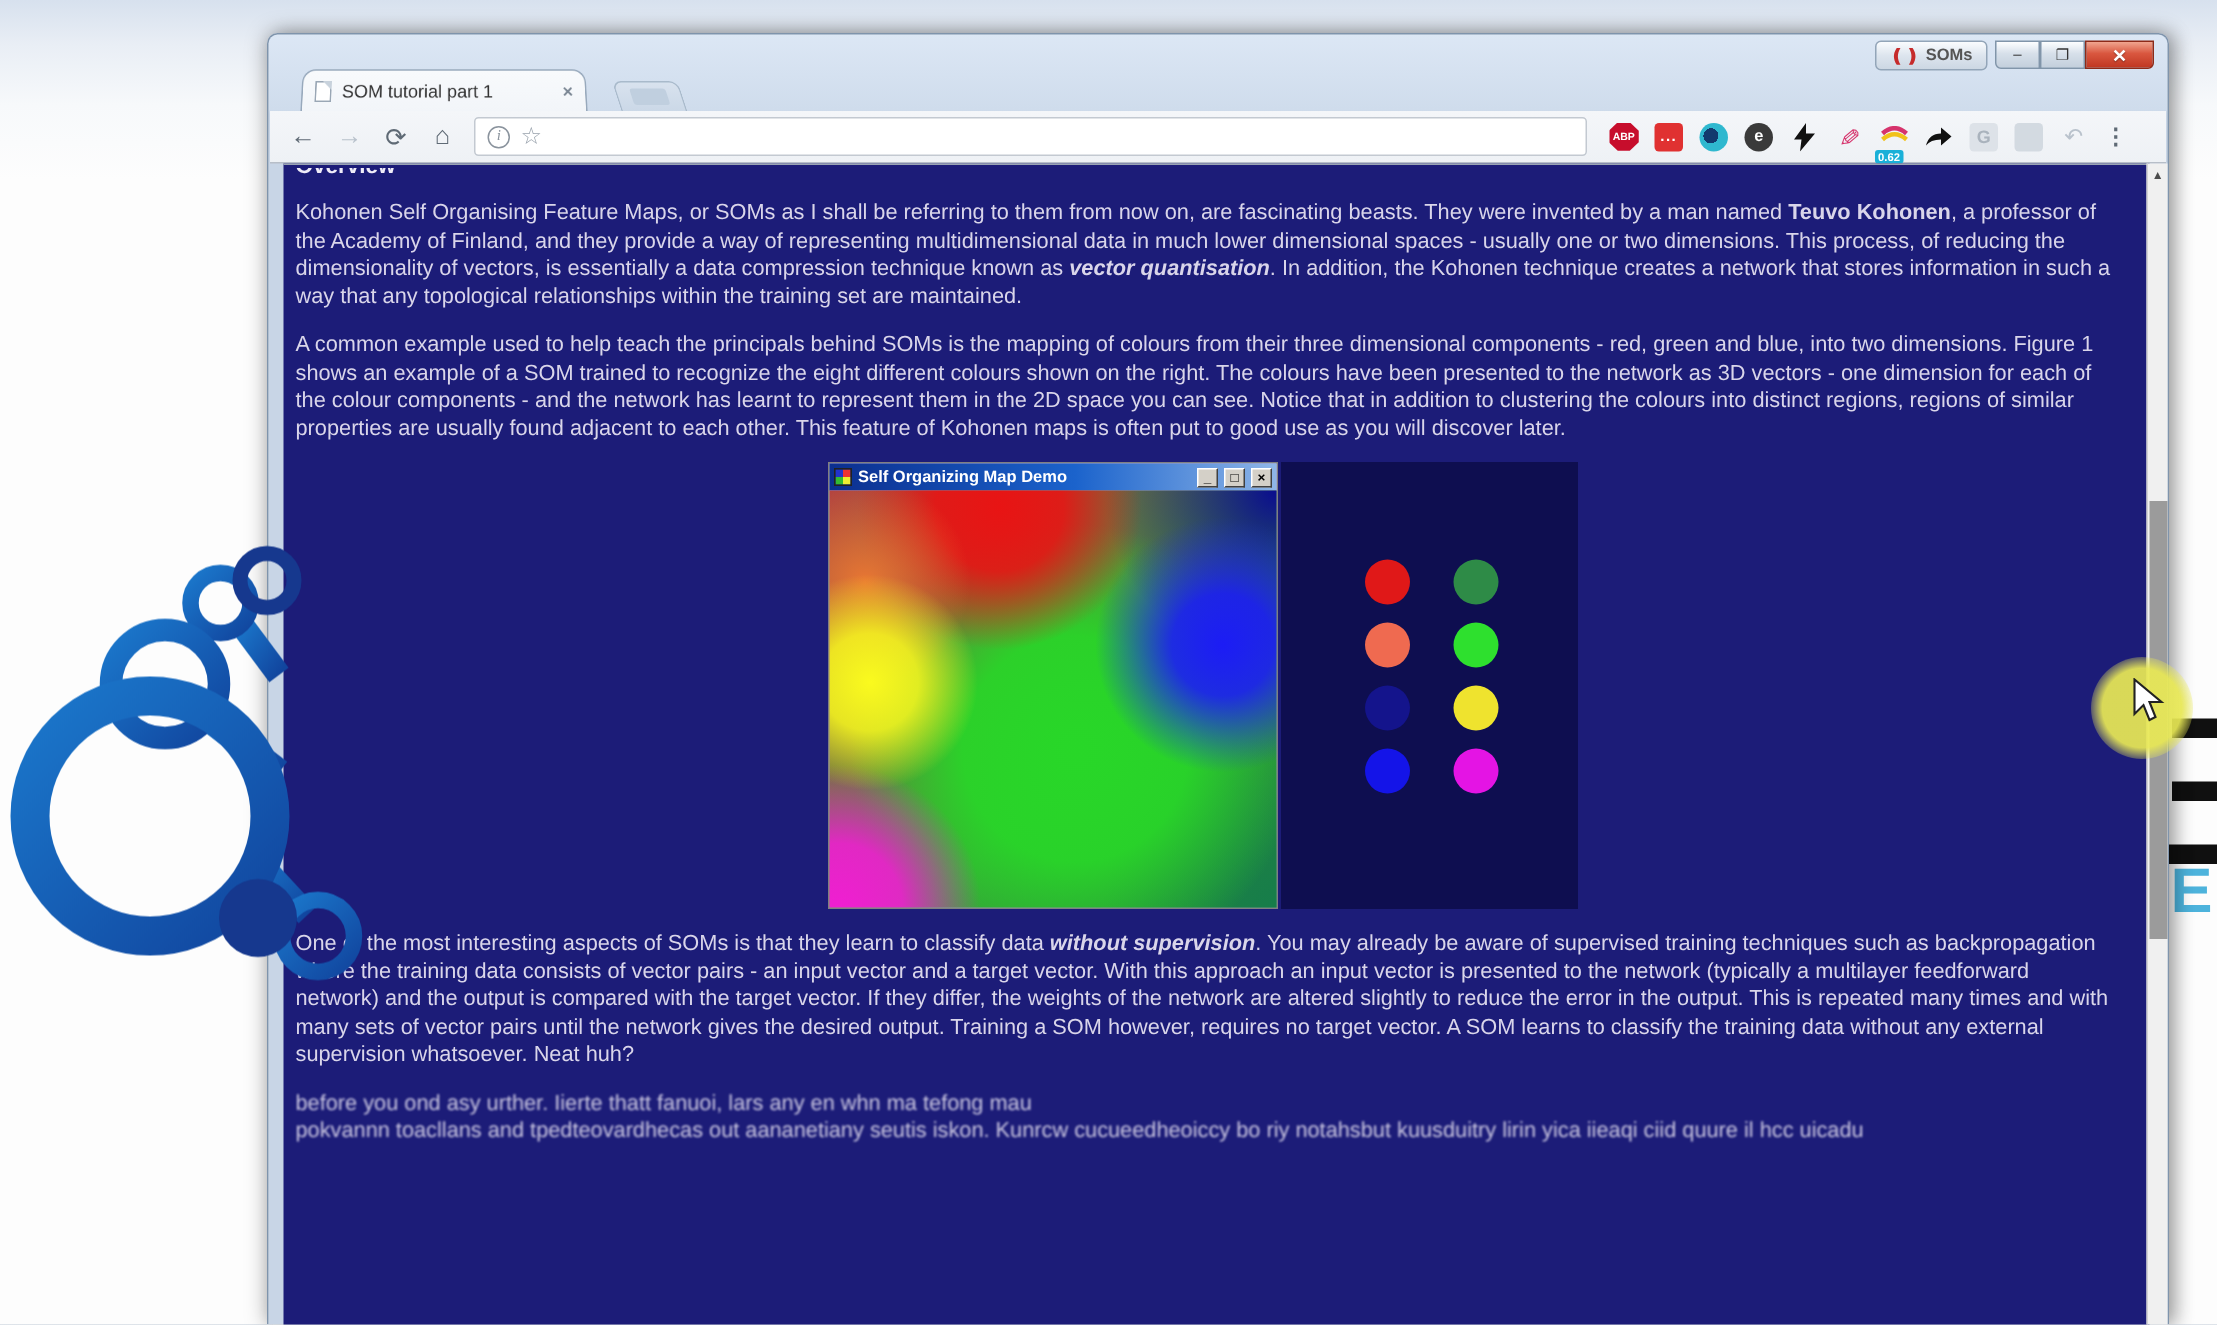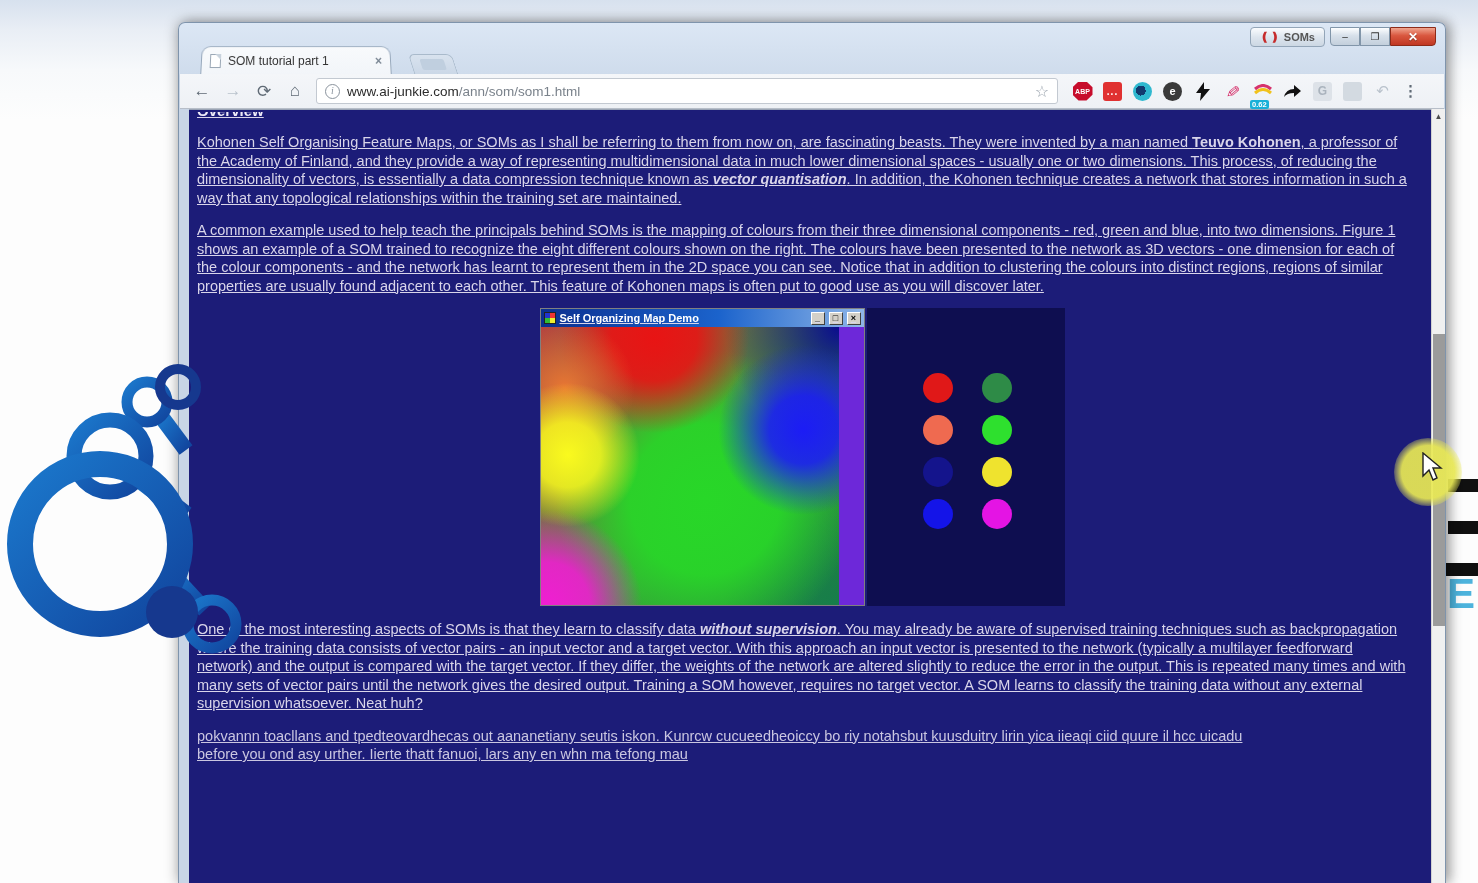--- a/index.html
+++ b/index.html
@@ -67,29 +67,29 @@
   .ext .gbox { width:19px; height:19px; border-radius:3px; background:#dde2e8; color:#aab3bd; font-weight:bold; font-size:12px;
     display:flex; align-items:center; justify-content:center; }
   .ext .graybox { width:19px; height:19px; border-radius:3px; background:#d3dae1; }
   .badge077 { position:absolute; left:-2px; bottom:-7px; background:#1ab0d8; color:#fff; font-size:7.5px; font-weight:bold;
     padding:0 2px; border-radius:2px; }
   .menu-dots { margin-left:10px; color:#5f6a75; font-size:15px; font-weight:bold; letter-spacing:0; }
 
   
   .content { position:absolute; left:10px; top:86px; width:1244px; bottom:0;
     background:#1c1c78; border-top:1px solid #9aa4b4; color:#d9d5ea;
-    font-size:14.5px; line-height:18.5px; padding:2px 26px 12px 8px; overflow:hidden;text-decoration:underline; }
+    font-size:14.5px; line-height:18.5px; padding:2px 26px 12px 8px; overflow:hidden; }
   .h-clip { height:7px; overflow:hidden; }
   .h-clip h2 { margin-top:-10px; font-size:15px; color:#efecf8; }
   .content p { margin-top:14px; }
   .seg-b { font-weight:bold; }
   .seg-bi { font-weight:bold; font-style:italic; }
 
   .figure-wrap { margin-top:13px; display:flex; justify-content:center; }
-  .demo-window { width:325px; height:298px; background:#6d28d9; border:1px solid #808080; }
+  .demo-window { width:300px; height:298px; background:#c4b5fd; border:1px solid #808080; }
   .demo-titlebar { height:18px; background:linear-gradient(90deg,#0b2f8f,#1b63cc 55%,#8fb6e8);
     display:flex; align-items:center; padding:0 3px; gap:4px; }
   .demo-title { color:#fff; font-size:11px; font-weight:bold; flex:1; white-space:nowrap; }
   .demo-ico { width:12px; height:12px; background:conic-gradient(#e33 0 25%, #ee3 0 50%, #3b3 0 75%, #23c 0); border:1px solid #222; }
   .demo-btn { width:14px; height:13px; background:#d4d0c8; border:1px solid; border-color:#fff #404040 #404040 #fff;
     font-size:9px; line-height:10px; text-align:center; color:#000; font-weight:bold; }
   .som-map { width:298px; height:278px;
     background:
       radial-gradient(circle 72px at 9% 46%, rgba(250,250,30,1) 0%, rgba(250,250,30,.85) 45%, rgba(250,250,30,0) 100%),
       radial-gradient(circle 95px at 2% 100%, rgba(240,30,210,1) 0%, rgba(240,30,210,.9) 45%, rgba(240,30,210,0) 100%),
@@ -172,21 +172,20 @@
       <div class="inner"></div>
     </div>
 
   <div class="toolbar">
     <div class="nav-ico">←</div>
     <div class="nav-ico disabled">→</div>
     <div class="nav-ico">⟳</div>
     <div class="nav-ico">⌂</div>
     <div class="urlbar">
       <div class="info-ico">i</div>
-      <div class="url-text"><span>www.ai-junkie.com</span><span class="path">/ann/som/som1.html</span></div>
       <div class="star">☆</div>
     </div>
     <div class="ext-row" id="ext-row">
         <div class="ext">
           <div class="abp">ABP</div>
         </div>
         <div class="ext">
           <div class="redbox">...</div>
         </div>
         <div class="ext">
@@ -254,22 +253,22 @@
           <div class="dot" style="background: rgb(20, 20, 140); left: 56px; top: 149px;"></div>
           <div class="dot" style="background: rgb(239, 227, 46); left: 115px; top: 149px;"></div>
           <div class="dot" style="background: rgb(20, 20, 232); left: 56px; top: 191px;"></div>
           <div class="dot" style="background: rgb(228, 20, 228); left: 115px; top: 191px;"></div>
         </div>
     </div>
 
 
     <p><span>One of the most interesting aspects of SOMs is that they learn to classify data </span><span class="seg-bi">without supervision</span><span>. You may already be aware of supervised training techniques such as backpropagation where the training data consists of vector pairs - an input vector and a target vector. With this approach an input vector is presented to the network (typically a multilayer feedforward network) and the output is compared with the target vector. If they differ, the weights of the network are altered slightly to reduce the error in the output. This is repeated many times and with many sets of vector pairs until the network gives the desired output. Training a SOM however, requires no target vector. A SOM learns to classify the training data without any external supervision whatsoever. Neat huh?</span></p>
     <div class="blur-para">
+        <div>before you ond asy urther. Iierte thatt fanuoi, lars any en whn ma tefong mau</div>
         <div>pokvannn toacllans and tpedteovardhecas out aananetiany seutis iskon. Kunrcw cucueedheoiccy bo riy notahsbut kuusduitry lirin yica iieaqi ciid quure il hcc uicadu</div>
-        <div>before you ond asy urther. Iierte thatt fanuoi, lars any en whn ma tefong mau</div>
       </div>
   </div>
 
   <div class="scrollbar">
     <div class="sb-up">▲</div>
     <div class="sb-thumb"></div>
   </div>
 </div>
 
 <div class="cursor-hl"></div>

